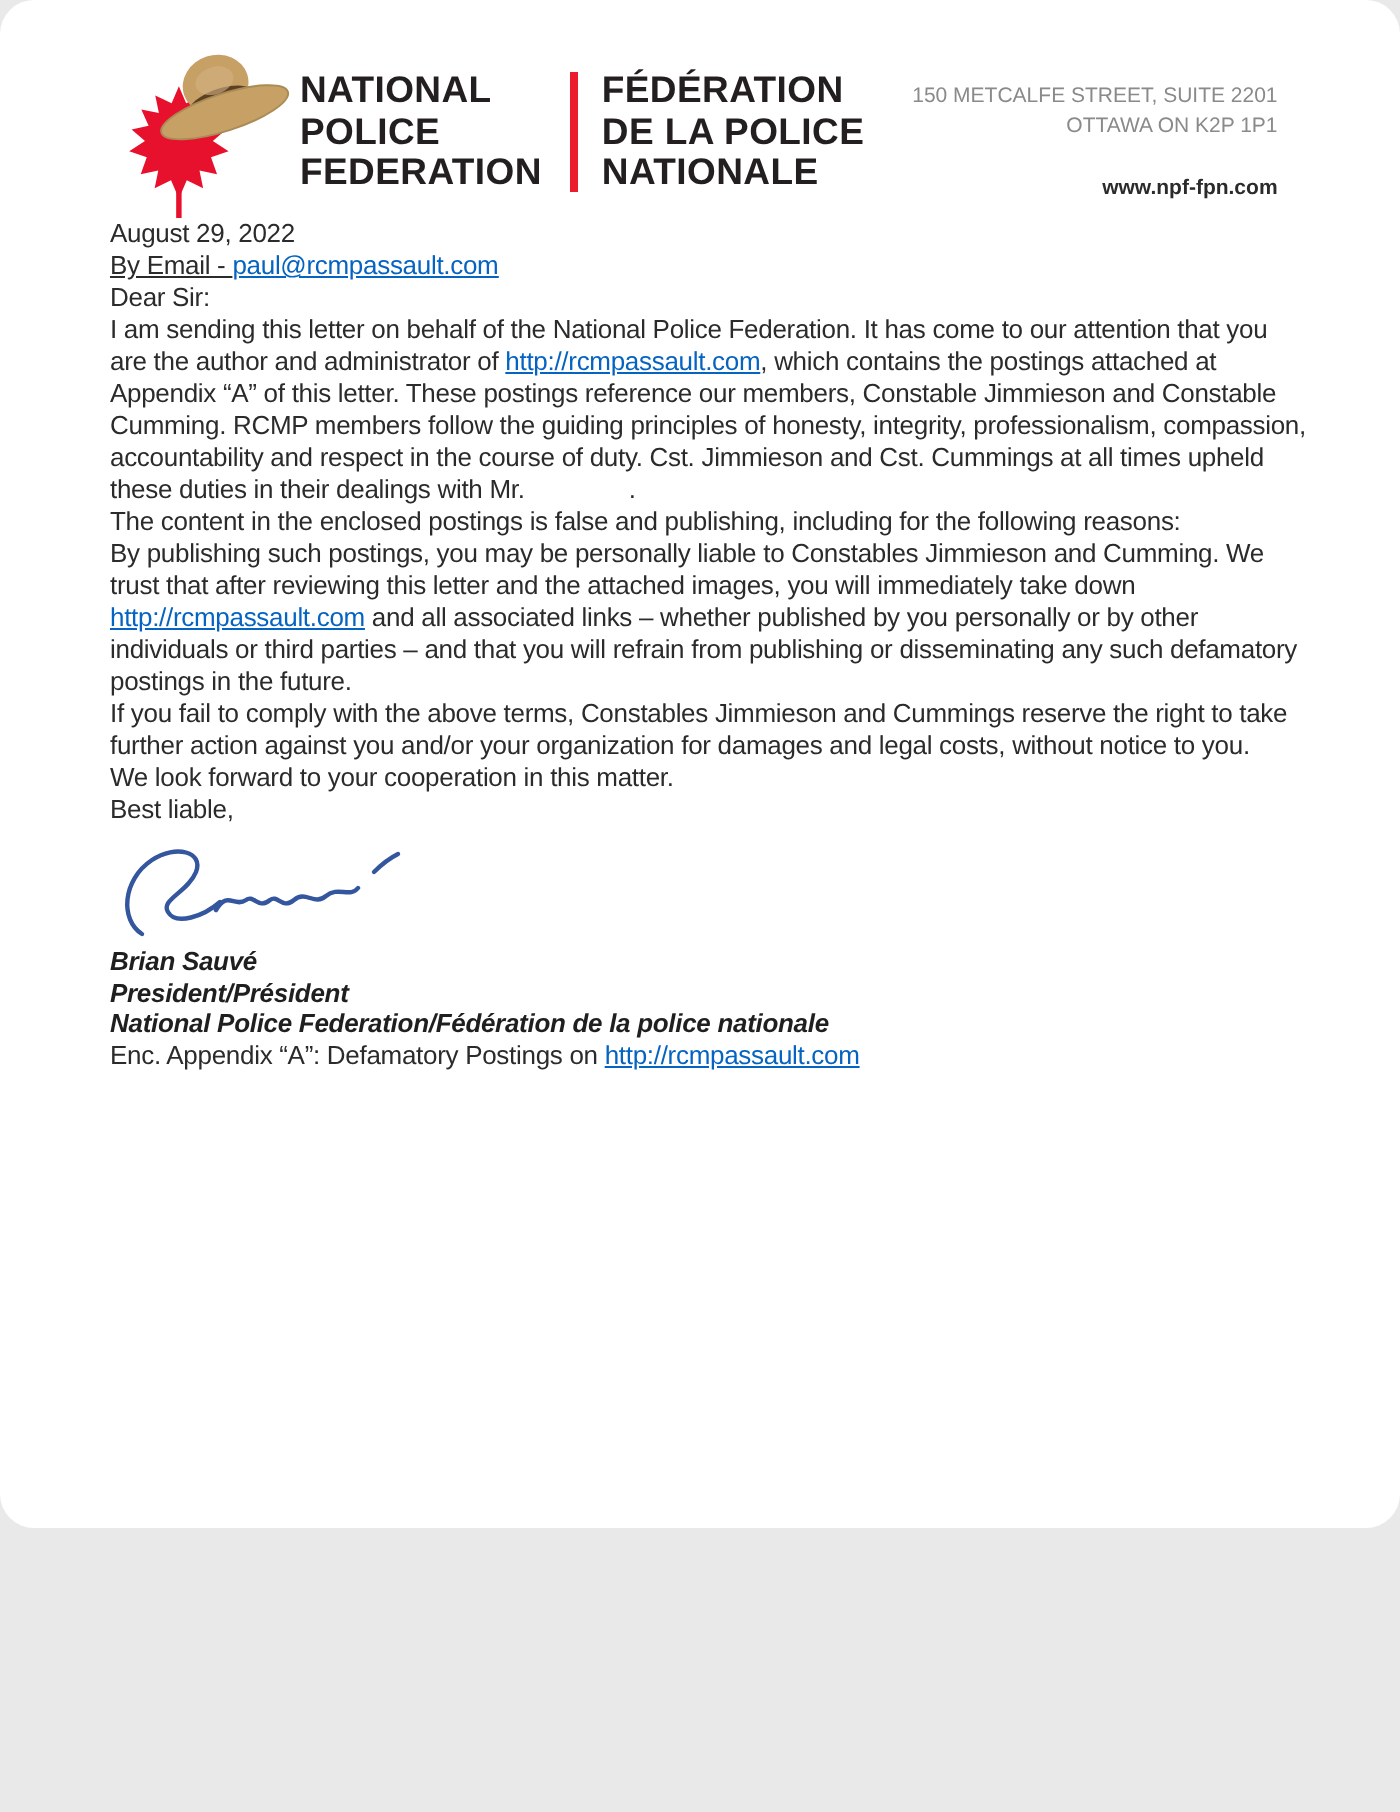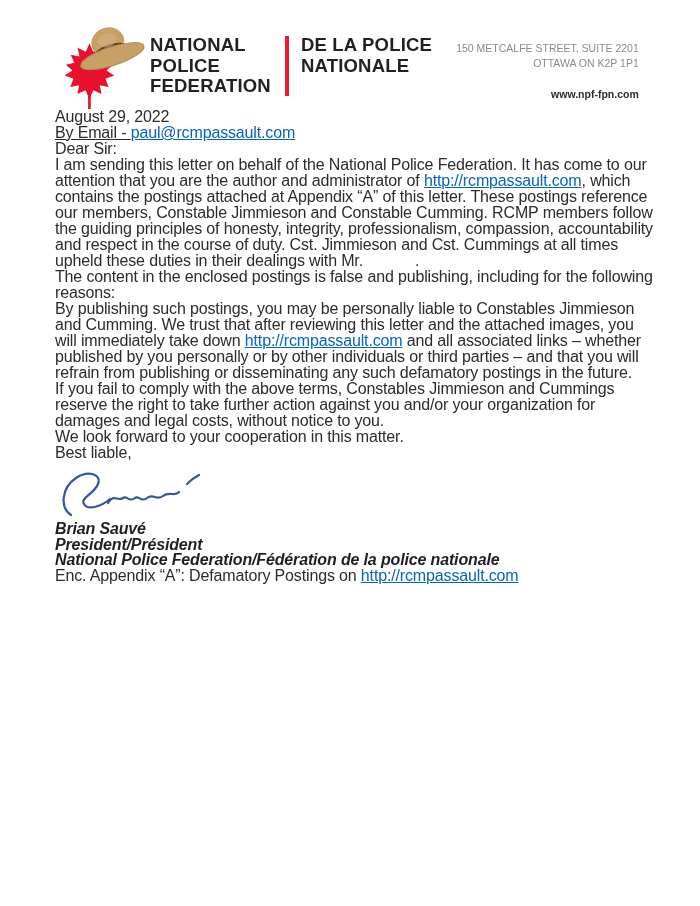--- a/index.html
+++ b/index.html
@@ -1,22 +1,23 @@
 <!DOCTYPE html>
 <html><head>
 <meta charset="utf-8">
 <style>
   html, body { margin:0; padding:0; background:#e9e9e9; }
   .page {
     position:relative;
-    width:700px; height:906px;
+    width:700px; height:764px;
     margin:0 auto;
     background:#ffffff;
     font-family:"Liberation Sans", sans-serif;
     overflow:hidden;
+    border-radius:17px;
   }
   
   .letterhead {
     display:flex;
     align-items:flex-start;
     padding:23px 0 0 50px;
   }
   .logo-svg { width:100px; height:86px; flex:0 0 auto; }
   .wordmark {
     font-weight:700;
@@ -43,21 +44,21 @@
     text-align:right;
   }
   .address-block .website {
     font-weight:700;
     color:#2b2b2b;
     margin-top:16px;
   }
   
   .content {
     margin:0 45px 0 55px;
-    font-size:16px;
+    font-size:13px;
     line-height:16px;
     letter-spacing:-0.15px;
     color:#2b2b2b;
   }
   .content p { margin:0; }
   a.doclink {
     color:#0563C1;
     text-decoration:underline;
     cursor:pointer;
   }
@@ -100,20 +101,21 @@
 
     <div class="wordmark wordmark-en">
       <div>NATIONAL</div>
       <div>POLICE</div>
       <div>FEDERATION</div>
     </div>
 
     <div class="red-divider"></div>
 
     <div class="wordmark">
+      <div>FÉDÉRATION</div>
       <div>DE LA POLICE</div>
       <div>NATIONALE</div>
     </div>
 
     <div class="address-block">
       <div>150 METCALFE STREET, SUITE 2201</div>
       <div>OTTAWA ON K2P 1P1</div>
       <div class="website">www.npf-fpn.com</div>
     </div>
   </header>

